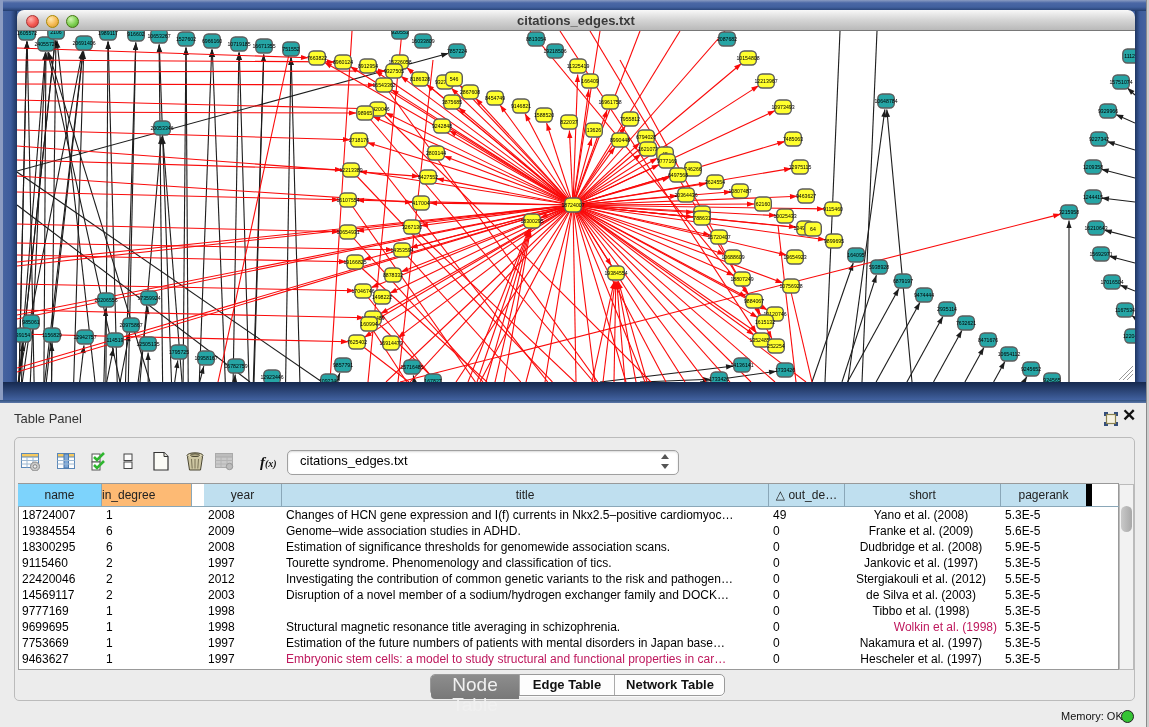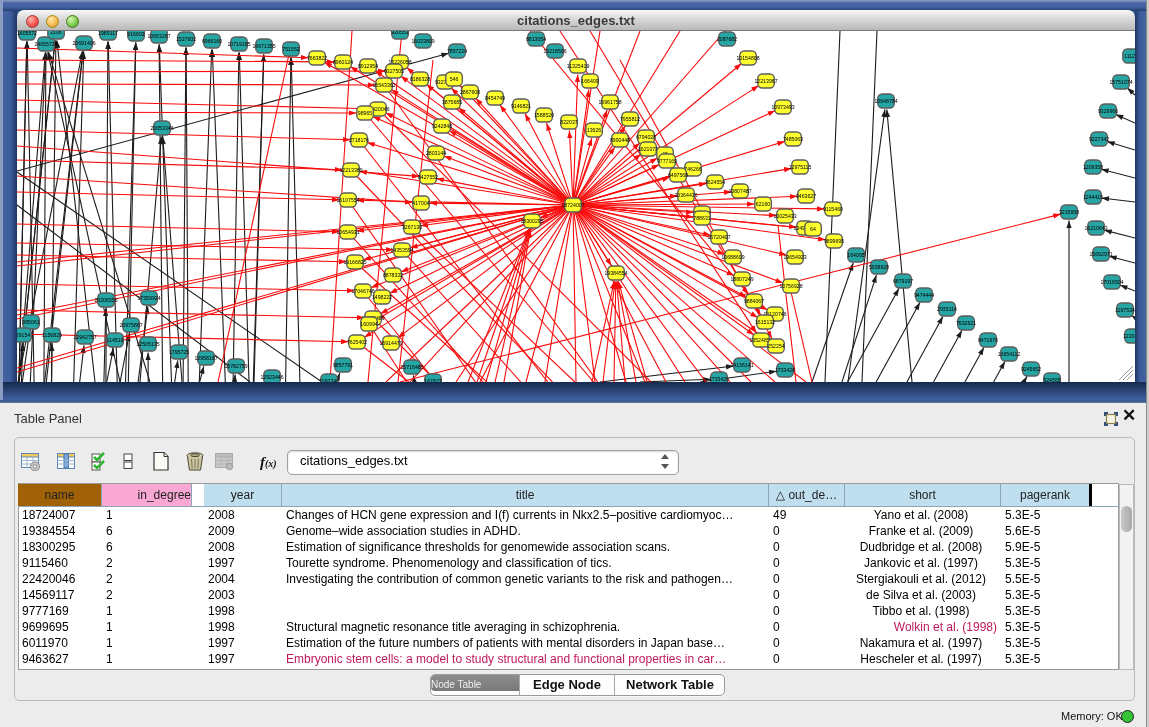--- a/index.html
+++ b/index.html
@@ -796,27 +796,27 @@
 
   <div class="abs" style="left:287px;top:50px;width:390px;height:23px;background:#fff;border:1px solid #a0a0a0;border-radius:5px;box-shadow:inset 0 1px 2px rgba(0,0,0,.15)"></div>
   <div class="abs" style="left:300px;top:53px;font-size:13px;color:#000">citations_edges.txt</div>
   <svg class="abs" style="left:659px;top:53px" width="12" height="17" viewBox="0 0 12 17">
     <path d="M6 1 L10 6 L2 6 Z" fill="#555"></path>
       <path d="M6 16 L10 11 L2 11 Z" fill="#555"></path>
   </svg>
 
   <div class="abs" style="left:18px;top:83px;width:1101px;height:187px;background:#fff;border:1px solid #999;box-sizing:border-box"></div>
   <div class="abs" style="left:18px;top:84px;width:1101px;height:22px;border-bottom:1px solid #8aa7b8">
-      <div style="position:absolute;left:0px;top:0;width:84px;height:22px;background:#a16207;border-right:1px solid #8aa7b8;box-sizing:border-box;text-align:center;line-height:22px;font-size:12px;color:#222">name</div>
-      <div style="position:absolute;left:84px;top:0;width:90px;height:22px;background:#f9a8d4;border-right:1px solid #8aa7b8;box-sizing:border-box;text-align:right;line-height:22px;font-size:12px;color:#222">in_degree</div>
+      <div style="position:absolute;left:0px;top:0;width:84px;height:22px;background:#7dd3fc;border-right:1px solid #8aa7b8;box-sizing:border-box;text-align:center;line-height:22px;font-size:12px;color:#222">name</div>
+      <div style="position:absolute;left:84px;top:0;width:90px;height:22px;background:#fdba74;border-right:1px solid #8aa7b8;box-sizing:border-box;text-align:left;line-height:22px;font-size:12px;color:#222">in_degree</div>
       <div style="position:absolute;left:186px;top:0;width:78px;height:22px;background:#bfdfef;border-right:1px solid #8aa7b8;box-sizing:border-box;text-align:center;line-height:22px;font-size:12px;color:#222">year</div>
       <div style="position:absolute;left:264px;top:0;width:487px;height:22px;background:#bfdfef;border-right:1px solid #8aa7b8;box-sizing:border-box;text-align:center;line-height:22px;font-size:12px;color:#222">title</div>
       <div style="position:absolute;left:751px;top:0;width:76px;height:22px;background:#bfdfef;border-right:1px solid #8aa7b8;box-sizing:border-box;text-align:center;line-height:22px;font-size:12px;color:#222">△ out_de…</div>
       <div style="position:absolute;left:827px;top:0;width:156px;height:22px;background:#bfdfef;border-right:1px solid #8aa7b8;box-sizing:border-box;text-align:center;line-height:22px;font-size:12px;color:#222">short</div>
-      <div style="position:absolute;left:983px;top:0;width:91px;height:22px;background:#bfdfef;border-right:3px solid #000000;box-sizing:border-box;text-align:center;line-height:22px;font-size:12px;color:#222">pagerank</div>
+      <div style="position:absolute;left:983px;top:0;width:91px;height:22px;background:#bfdfef;border-right:6px solid #000000;box-sizing:border-box;text-align:center;line-height:22px;font-size:12px;color:#222">pagerank</div>
     </div>
   <div class="abs" style="left:18px;top:107px;width:1101px;height:162px;overflow:hidden">
       <div style="position:absolute;left:0px;top:0px;width:80px;height:16px;padding-left:4px;font-size:12px;line-height:16px;color:#000;white-space:nowrap;overflow:hidden;text-align:left">18724007</div>
       <div style="position:absolute;left:84px;top:0px;width:98px;height:16px;padding-left:4px;font-size:12px;line-height:16px;color:#000;white-space:nowrap;overflow:hidden;text-align:left">1</div>
       <div style="position:absolute;left:186px;top:0px;width:74px;height:16px;padding-left:4px;font-size:12px;line-height:16px;color:#000;white-space:nowrap;overflow:hidden;text-align:left">2008</div>
       <div style="position:absolute;left:264px;top:0px;width:483px;height:16px;padding-left:4px;font-size:12px;line-height:16px;color:#000;white-space:nowrap;overflow:hidden;text-align:left">Changes of HCN gene expression and I(f) currents in Nkx2.5–positive cardiomyoc…</div>
       <div style="position:absolute;left:751px;top:0px;width:72px;height:16px;padding-left:4px;font-size:12px;line-height:16px;color:#000;white-space:nowrap;overflow:hidden;text-align:left">49</div>
       <div style="position:absolute;left:827px;top:0px;width:152px;height:16px;font-size:12px;line-height:16px;color:#000;white-space:nowrap;overflow:hidden;text-align:center">Yano et al. (2008)</div>
       <div style="position:absolute;left:983px;top:0px;width:87px;height:16px;padding-left:4px;font-size:12px;line-height:16px;color:#000;white-space:nowrap;overflow:hidden;text-align:left">5.3E-5</div>
       <div style="position:absolute;left:0px;top:16px;width:80px;height:16px;padding-left:4px;font-size:12px;line-height:16px;color:#000;white-space:nowrap;overflow:hidden;text-align:left">19384554</div>
@@ -835,64 +835,65 @@
       <div style="position:absolute;left:983px;top:32px;width:87px;height:16px;padding-left:4px;font-size:12px;line-height:16px;color:#000;white-space:nowrap;overflow:hidden;text-align:left">5.9E-5</div>
       <div style="position:absolute;left:0px;top:48px;width:80px;height:16px;padding-left:4px;font-size:12px;line-height:16px;color:#000;white-space:nowrap;overflow:hidden;text-align:left">9115460</div>
       <div style="position:absolute;left:84px;top:48px;width:98px;height:16px;padding-left:4px;font-size:12px;line-height:16px;color:#000;white-space:nowrap;overflow:hidden;text-align:left">2</div>
       <div style="position:absolute;left:186px;top:48px;width:74px;height:16px;padding-left:4px;font-size:12px;line-height:16px;color:#000;white-space:nowrap;overflow:hidden;text-align:left">1997</div>
       <div style="position:absolute;left:264px;top:48px;width:483px;height:16px;padding-left:4px;font-size:12px;line-height:16px;color:#000;white-space:nowrap;overflow:hidden;text-align:left">Tourette syndrome. Phenomenology and classification of tics.</div>
       <div style="position:absolute;left:751px;top:48px;width:72px;height:16px;padding-left:4px;font-size:12px;line-height:16px;color:#000;white-space:nowrap;overflow:hidden;text-align:left">0</div>
       <div style="position:absolute;left:827px;top:48px;width:152px;height:16px;font-size:12px;line-height:16px;color:#000;white-space:nowrap;overflow:hidden;text-align:center">Jankovic et al. (1997)</div>
       <div style="position:absolute;left:983px;top:48px;width:87px;height:16px;padding-left:4px;font-size:12px;line-height:16px;color:#000;white-space:nowrap;overflow:hidden;text-align:left">5.3E-5</div>
       <div style="position:absolute;left:0px;top:64px;width:80px;height:16px;padding-left:4px;font-size:12px;line-height:16px;color:#000;white-space:nowrap;overflow:hidden;text-align:left">22420046</div>
       <div style="position:absolute;left:84px;top:64px;width:98px;height:16px;padding-left:4px;font-size:12px;line-height:16px;color:#000;white-space:nowrap;overflow:hidden;text-align:left">2</div>
-      <div style="position:absolute;left:186px;top:64px;width:74px;height:16px;padding-left:4px;font-size:12px;line-height:16px;color:#000;white-space:nowrap;overflow:hidden;text-align:left">2004</div>
+      <div style="position:absolute;left:186px;top:64px;width:74px;height:16px;padding-left:4px;font-size:12px;line-height:16px;color:#000;white-space:nowrap;overflow:hidden;text-align:left">2012</div>
       <div style="position:absolute;left:264px;top:64px;width:483px;height:16px;padding-left:4px;font-size:12px;line-height:16px;color:#000;white-space:nowrap;overflow:hidden;text-align:left">Investigating the contribution of common genetic variants to the risk and pathogen…</div>
       <div style="position:absolute;left:751px;top:64px;width:72px;height:16px;padding-left:4px;font-size:12px;line-height:16px;color:#000;white-space:nowrap;overflow:hidden;text-align:left">0</div>
       <div style="position:absolute;left:827px;top:64px;width:152px;height:16px;font-size:12px;line-height:16px;color:#000;white-space:nowrap;overflow:hidden;text-align:center">Stergiakouli et al. (2012)</div>
       <div style="position:absolute;left:983px;top:64px;width:87px;height:16px;padding-left:4px;font-size:12px;line-height:16px;color:#000;white-space:nowrap;overflow:hidden;text-align:left">5.5E-5</div>
       <div style="position:absolute;left:0px;top:80px;width:80px;height:16px;padding-left:4px;font-size:12px;line-height:16px;color:#000;white-space:nowrap;overflow:hidden;text-align:left">14569117</div>
       <div style="position:absolute;left:84px;top:80px;width:98px;height:16px;padding-left:4px;font-size:12px;line-height:16px;color:#000;white-space:nowrap;overflow:hidden;text-align:left">2</div>
       <div style="position:absolute;left:186px;top:80px;width:74px;height:16px;padding-left:4px;font-size:12px;line-height:16px;color:#000;white-space:nowrap;overflow:hidden;text-align:left">2003</div>
+      <div style="position:absolute;left:264px;top:80px;width:483px;height:16px;padding-left:4px;font-size:12px;line-height:16px;color:#000;white-space:nowrap;overflow:hidden;text-align:left">Disruption of a novel member of a sodium/hydrogen exchanger family and DOCK…</div>
       <div style="position:absolute;left:751px;top:80px;width:72px;height:16px;padding-left:4px;font-size:12px;line-height:16px;color:#000;white-space:nowrap;overflow:hidden;text-align:left">0</div>
       <div style="position:absolute;left:827px;top:80px;width:152px;height:16px;font-size:12px;line-height:16px;color:#000;white-space:nowrap;overflow:hidden;text-align:center">de Silva et al. (2003)</div>
       <div style="position:absolute;left:983px;top:80px;width:87px;height:16px;padding-left:4px;font-size:12px;line-height:16px;color:#000;white-space:nowrap;overflow:hidden;text-align:left">5.3E-5</div>
       <div style="position:absolute;left:0px;top:96px;width:80px;height:16px;padding-left:4px;font-size:12px;line-height:16px;color:#000;white-space:nowrap;overflow:hidden;text-align:left">9777169</div>
       <div style="position:absolute;left:84px;top:96px;width:98px;height:16px;padding-left:4px;font-size:12px;line-height:16px;color:#000;white-space:nowrap;overflow:hidden;text-align:left">1</div>
       <div style="position:absolute;left:186px;top:96px;width:74px;height:16px;padding-left:4px;font-size:12px;line-height:16px;color:#000;white-space:nowrap;overflow:hidden;text-align:left">1998</div>
       <div style="position:absolute;left:751px;top:96px;width:72px;height:16px;padding-left:4px;font-size:12px;line-height:16px;color:#000;white-space:nowrap;overflow:hidden;text-align:left">0</div>
       <div style="position:absolute;left:827px;top:96px;width:152px;height:16px;font-size:12px;line-height:16px;color:#000;white-space:nowrap;overflow:hidden;text-align:center">Tibbo et al. (1998)</div>
       <div style="position:absolute;left:983px;top:96px;width:87px;height:16px;padding-left:4px;font-size:12px;line-height:16px;color:#000;white-space:nowrap;overflow:hidden;text-align:left">5.3E-5</div>
       <div style="position:absolute;left:0px;top:112px;width:80px;height:16px;padding-left:4px;font-size:12px;line-height:16px;color:#000;white-space:nowrap;overflow:hidden;text-align:left">9699695</div>
       <div style="position:absolute;left:84px;top:112px;width:98px;height:16px;padding-left:4px;font-size:12px;line-height:16px;color:#000;white-space:nowrap;overflow:hidden;text-align:left">1</div>
       <div style="position:absolute;left:186px;top:112px;width:74px;height:16px;padding-left:4px;font-size:12px;line-height:16px;color:#000;white-space:nowrap;overflow:hidden;text-align:left">1998</div>
       <div style="position:absolute;left:264px;top:112px;width:483px;height:16px;padding-left:4px;font-size:12px;line-height:16px;color:#000;white-space:nowrap;overflow:hidden;text-align:left">Structural magnetic resonance title averaging in schizophrenia.</div>
       <div style="position:absolute;left:751px;top:112px;width:72px;height:16px;padding-left:4px;font-size:12px;line-height:16px;color:#000;white-space:nowrap;overflow:hidden;text-align:left">0</div>
       <div style="position:absolute;left:827px;top:112px;width:152px;height:16px;font-size:12px;line-height:16px;color:#be185d;white-space:nowrap;overflow:hidden;text-align:right">Wolkin et al. (1998)</div>
       <div style="position:absolute;left:983px;top:112px;width:87px;height:16px;padding-left:4px;font-size:12px;line-height:16px;color:#000;white-space:nowrap;overflow:hidden;text-align:left">5.3E-5</div>
-      <div style="position:absolute;left:0px;top:128px;width:80px;height:16px;padding-left:4px;font-size:12px;line-height:16px;color:#000;white-space:nowrap;overflow:hidden;text-align:left">6011970</div>
+      <div style="position:absolute;left:0px;top:128px;width:80px;height:16px;padding-left:4px;font-size:12px;line-height:16px;color:#000;white-space:nowrap;overflow:hidden;text-align:left">7753669</div>
       <div style="position:absolute;left:84px;top:128px;width:98px;height:16px;padding-left:4px;font-size:12px;line-height:16px;color:#000;white-space:nowrap;overflow:hidden;text-align:left">1</div>
       <div style="position:absolute;left:186px;top:128px;width:74px;height:16px;padding-left:4px;font-size:12px;line-height:16px;color:#000;white-space:nowrap;overflow:hidden;text-align:left">1997</div>
       <div style="position:absolute;left:264px;top:128px;width:483px;height:16px;padding-left:4px;font-size:12px;line-height:16px;color:#000;white-space:nowrap;overflow:hidden;text-align:left">Estimation of the future numbers of patients with mental disorders in Japan base…</div>
       <div style="position:absolute;left:751px;top:128px;width:72px;height:16px;padding-left:4px;font-size:12px;line-height:16px;color:#000;white-space:nowrap;overflow:hidden;text-align:left">0</div>
       <div style="position:absolute;left:827px;top:128px;width:152px;height:16px;font-size:12px;line-height:16px;color:#000;white-space:nowrap;overflow:hidden;text-align:center">Nakamura et al. (1997)</div>
       <div style="position:absolute;left:983px;top:128px;width:87px;height:16px;padding-left:4px;font-size:12px;line-height:16px;color:#000;white-space:nowrap;overflow:hidden;text-align:left">5.3E-5</div>
       <div style="position:absolute;left:0px;top:144px;width:80px;height:16px;padding-left:4px;font-size:12px;line-height:16px;color:#000;white-space:nowrap;overflow:hidden;text-align:left">9463627</div>
       <div style="position:absolute;left:84px;top:144px;width:98px;height:16px;padding-left:4px;font-size:12px;line-height:16px;color:#000;white-space:nowrap;overflow:hidden;text-align:left">1</div>
       <div style="position:absolute;left:186px;top:144px;width:74px;height:16px;padding-left:4px;font-size:12px;line-height:16px;color:#000;white-space:nowrap;overflow:hidden;text-align:left">1997</div>
       <div style="position:absolute;left:264px;top:144px;width:483px;height:16px;padding-left:4px;font-size:12px;line-height:16px;color:#be185d;white-space:nowrap;overflow:hidden;text-align:left">Embryonic stem cells: a model to study structural and functional properties in car…</div>
       <div style="position:absolute;left:751px;top:144px;width:72px;height:16px;padding-left:4px;font-size:12px;line-height:16px;color:#000;white-space:nowrap;overflow:hidden;text-align:left">0</div>
       <div style="position:absolute;left:827px;top:144px;width:152px;height:16px;font-size:12px;line-height:16px;color:#000;white-space:nowrap;overflow:hidden;text-align:center">Hescheler et al. (1997)</div>
       <div style="position:absolute;left:983px;top:144px;width:87px;height:16px;padding-left:4px;font-size:12px;line-height:16px;color:#000;white-space:nowrap;overflow:hidden;text-align:left">5.3E-5</div>
     </div>
 
   <div class="abs" style="left:1119px;top:84px;width:15px;height:186px;background:#f2f2f2;border:1px solid #bbb;box-sizing:border-box"></div>
   <div class="abs" style="left:1121px;top:106px;width:11px;height:26px;background:linear-gradient(90deg,#c9c9c9,#a8a8a8);border-radius:6px"></div>
 
   <div class="abs" style="left:430px;top:274px;width:293px;height:20px;border:1px solid #9a9a9a;border-radius:5px;background:#fdfdfd;box-shadow:0 1px 0 rgba(255,255,255,.7)">
-    <div class="abs" style="left:0;top:0;width:88px;height:16px;border-radius:4px 0 0 4px;background:linear-gradient(#8d8d8d,#787878);color:#f0f0f0;text-align:left;font-size:10px;line-height:20px">Node Table</div>
-    <div class="abs" style="left:88px;top:0;width:94px;height:20px;border-left:1px solid #aaa;color:#111;text-align:center;font-size:13px;line-height:20px;font-weight:bold">Edge Node</div>
+    <div class="abs" style="left:0;top:0;width:88px;height:24px;border-radius:4px 0 0 4px;background:linear-gradient(#8d8d8d,#787878);color:#f0f0f0;text-align:center;font-size:19px;line-height:20px">Node Table</div>
+    <div class="abs" style="left:88px;top:0;width:94px;height:20px;border-left:1px solid #aaa;color:#111;text-align:center;font-size:13px;line-height:20px;font-weight:bold">Edge Table</div>
     <div class="abs" style="left:183px;top:0;width:110px;height:20px;border-left:1px solid #aaa;color:#111;text-align:center;font-size:13px;line-height:20px;font-weight:bold">Network Table</div>
   </div>
 
   <div class="abs" style="left:1061px;top:310px;font-size:11px;color:#111">Memory: OK</div>
   <div class="abs" style="left:1121px;top:310px;width:11px;height:11px;border-radius:50%;background:#35c435;border:1px solid #222"></div>
 </div>
 
 </body></html>

